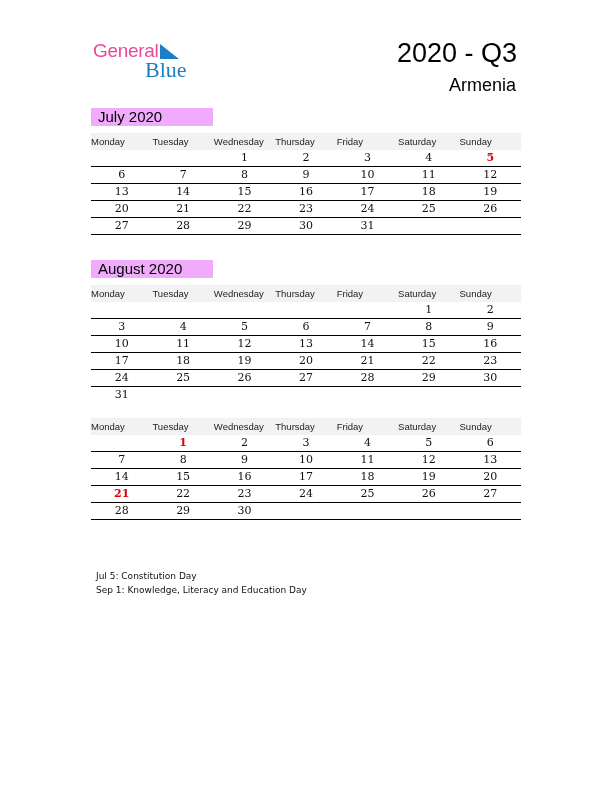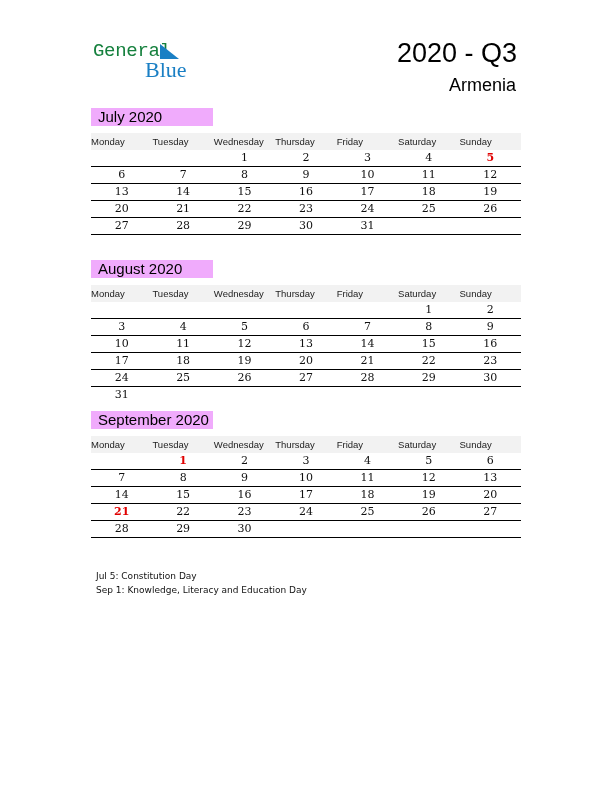--- a/index.html
+++ b/index.html
@@ -1,18 +1,18 @@
 <!DOCTYPE html>
 <html><head>
   <meta charset="utf-8">
   <style>
     html, body { margin: 0; padding: 0; background: #ffffff; }
     body { width: 612px; height: 792px; position: relative; overflow: hidden; font-family: "Liberation Sans", sans-serif; color: #000; }
     .logo { position: absolute; left: 93px; top: 40px; width: 100px; height: 40px; }
-    .logo .general { position: absolute; left: 0; top: 0; font-size: 19px; color: #15803d; letter-spacing: -0.3px; font-family: Liberation Mono, monospace; }
+    .logo .general { position: absolute; left: 0; top: 0; font-size: 19px; color: #ec4899; letter-spacing: -0.3px; font-family: Liberation Sans, sans-serif; }
     .logo .blue { position: absolute; left: 52px; top: 17px; font-size: 22px; color: #1a7fc4; font-family: Liberation Serif, serif; }
     .logo .tri { position: absolute; left: 67px; top: 4px; width: 0; height: 0; border-left: 19px solid transparent; border-bottom: 15px solid #1a7fc4; transform: scaleX(-1); }
     .title { position: absolute; right: 95px; top: 38px; font-size: 27px; text-align: left; }
     .country { position: absolute; right: 96px; top: 75px; font-size: 18px; text-align: right; }
     .month { position: absolute; left: 91px; width: 430px; }
     .month-name { width: 122px; height: 18px; background: #f0abfc; font-size: 15px; line-height: 18px; padding-left: 7px; box-sizing: border-box; }
     .dow-row { display: flex; margin-top: 7px; background: #f2f2f2; height: 17px; }
     .dow { flex: 1; font-size: 9.5px; line-height: 17px; color: #222; font-family: "Liberation Sans", sans-serif; }
     .week { display: flex; height: 16px; border-bottom: 1.2px solid #000; }
     .day { flex: 1; text-align: center; font-family: "DejaVu Serif", serif; font-size: 11px; line-height: 16px; color: #111; }
@@ -148,21 +148,20 @@
       <div class="day">31</div>
       <div class="day"></div>
       <div class="day"></div>
       <div class="day"></div>
       <div class="day"></div>
       <div class="day"></div>
       <div class="day"></div>
     </div>
   </div>
 <div class="month" id="m2" style="top:411px;">
-    <div class="month-name">September 2020</div>
     <div class="dow-row">
       <div class="dow">Monday</div>
       <div class="dow">Tuesday</div>
       <div class="dow">Wednesday</div>
       <div class="dow">Thursday</div>
       <div class="dow">Friday</div>
       <div class="dow">Saturday</div>
       <div class="dow">Sunday</div>
     </div>
     <div class="week">

